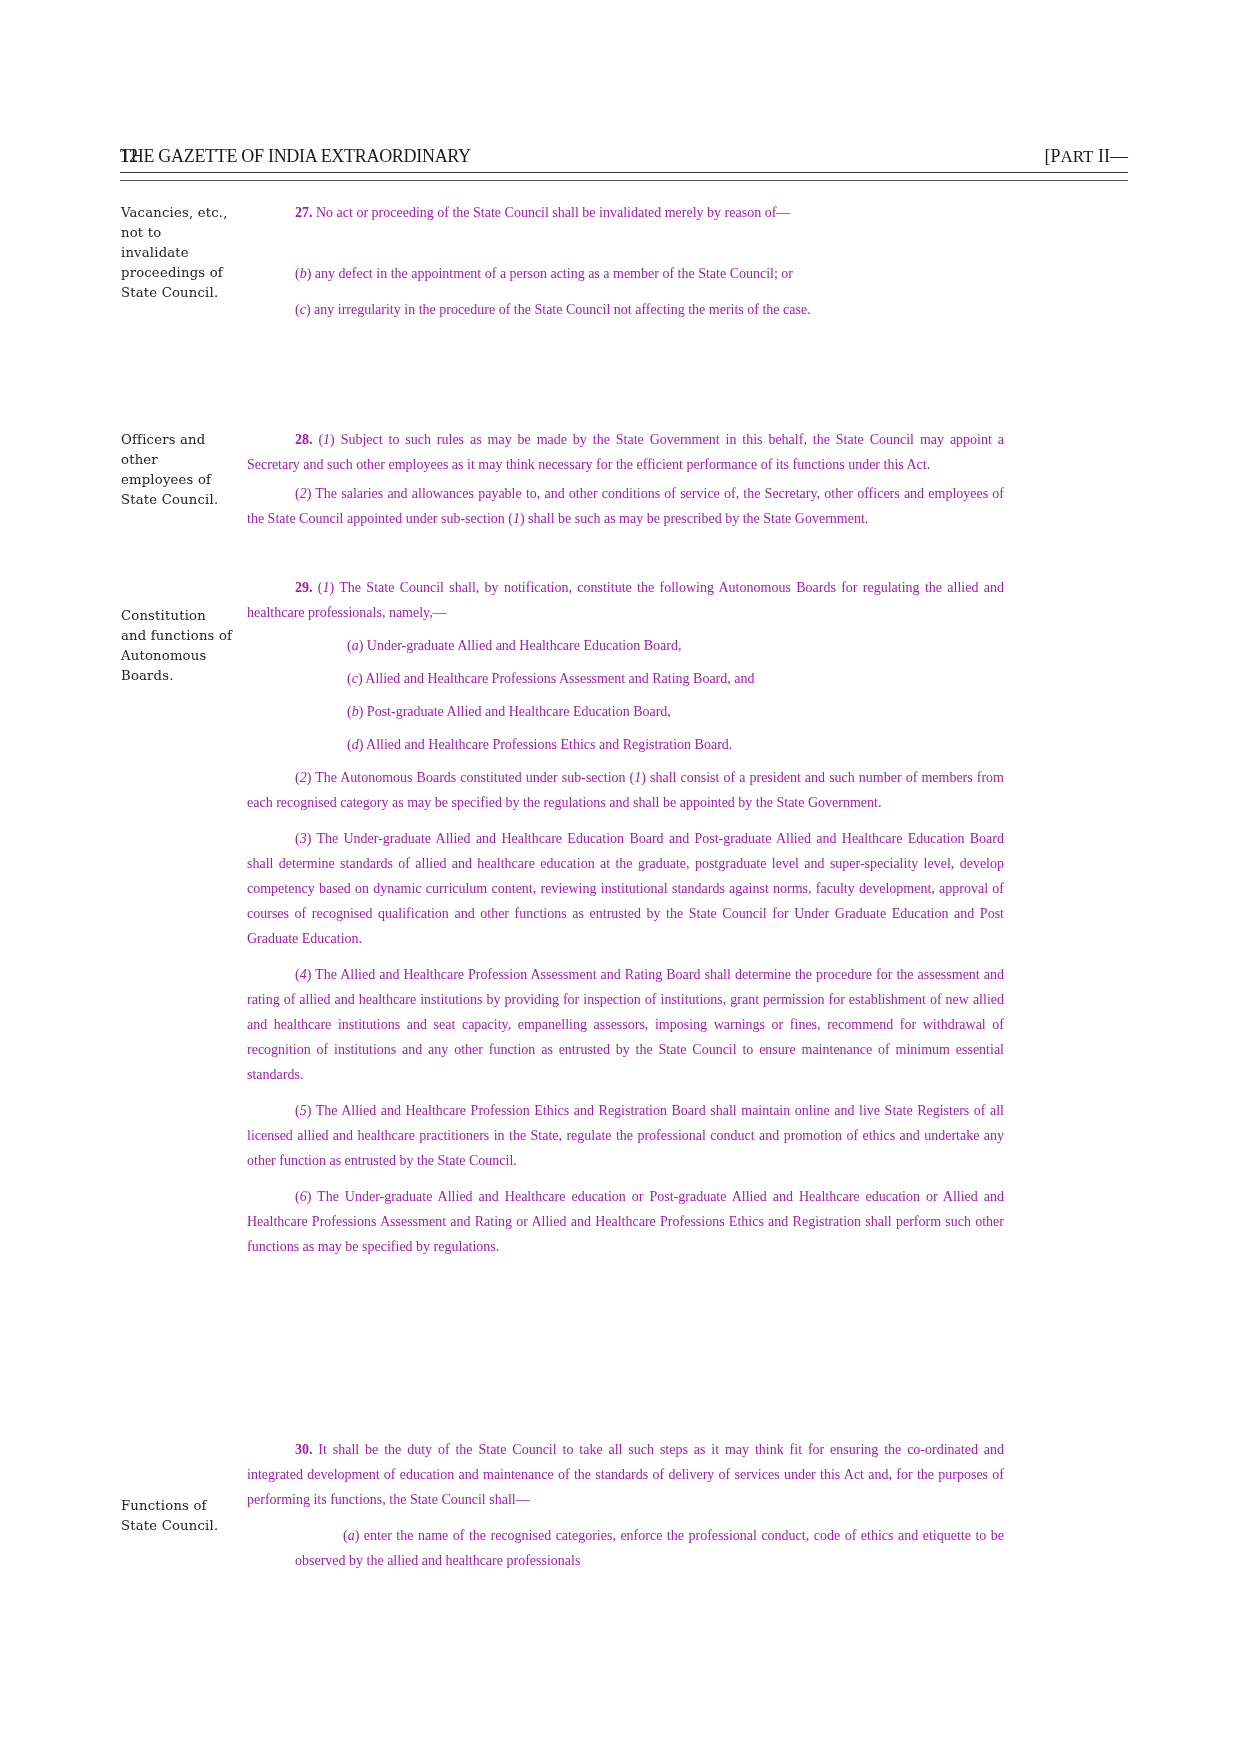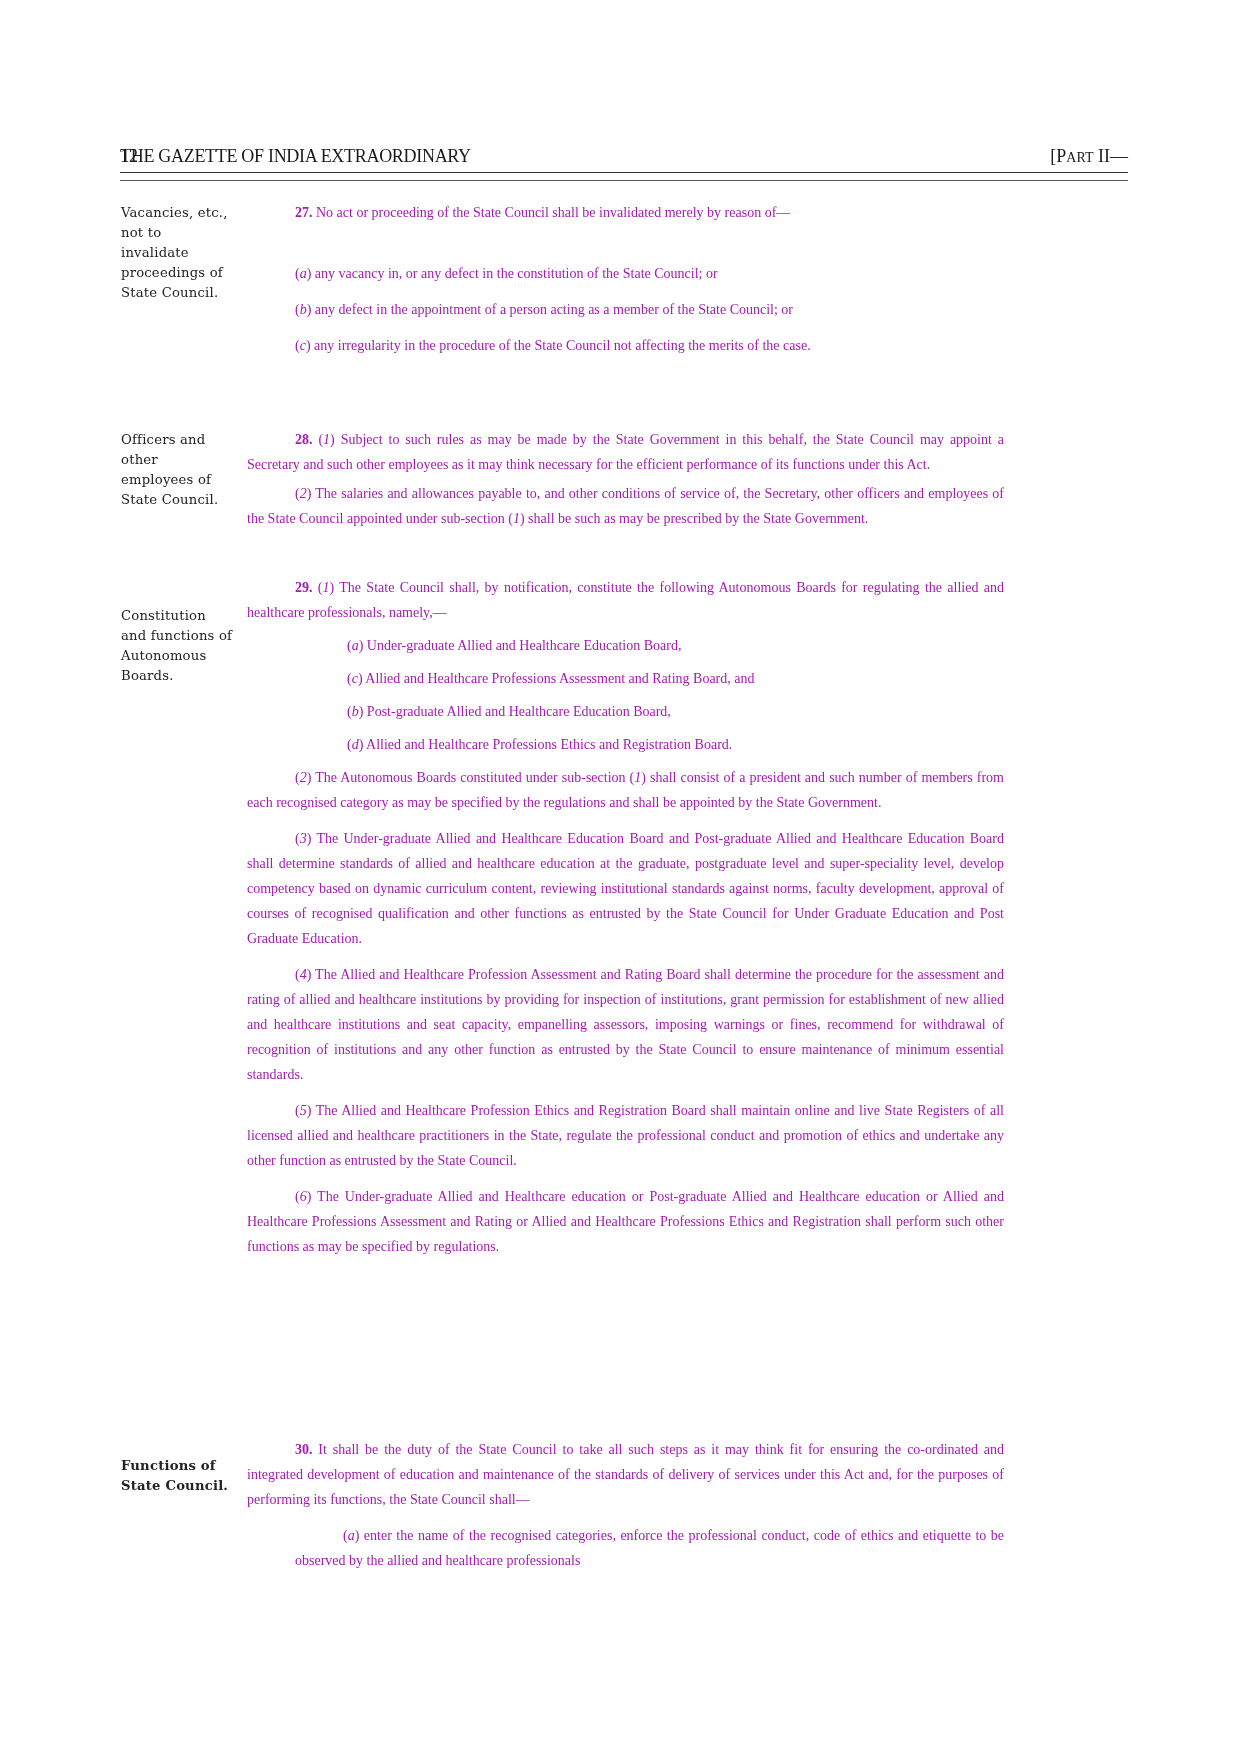--- a/index.html
+++ b/index.html
@@ -2,21 +2,21 @@
 <html><head>
 <meta charset="utf-8">
 <style>
   html, body { margin: 0; padding: 0; background: #ffffff; }
   body { width: 1240px; height: 1755px; position: relative; overflow: hidden; color: #1a1a1a;
          font-family: "Liberation Serif", "DejaVu Serif", serif; }
   .header { position: absolute; left: 120px; top: 146px; width: 1008px; height: 24px; font-size: 18px; }
   .header .pnum { position: absolute; left: 0; top: 0; }
   .header .title { position: absolute; left: 0; right: 0; top: 0; letter-spacing: -0.3px; }
   .header .part { position: absolute; right: 0; top: 0; }
-  .header .part .sc { font-size: 14px; margin-top: 28px; }
+  .header .part .sc { font-size: 17px; margin-top: 28px; }
   .rule1 { position: absolute; left: 120px; top: 172px; width: 1008px; height: 0; border-top: 1.5px solid #333; }
   .rule2 { position: absolute; left: 120px; top: 180px; width: 1008px; height: 0; border-top: 1.5px solid #555; }
 
   .margin-note { position: absolute; left: 121px; width: 112px; font-size: 14px; line-height: 20px;
                  font-family: "DejaVu Serif", serif; font-size: 13.2px; color: #222; letter-spacing: 0.2px; }
 
   .body-text { position: absolute; left: 247px; width: 757px; font-size: 14px; line-height: 25px; color: #a21caf; }
   .para { margin: 0; text-align: justify; }
   .indent { text-indent: 48px; }
   .clause { padding-left: 100px; text-indent: 0; margin: 0; }
@@ -31,29 +31,28 @@
   <span class="pnum">12</span>
   <span class="title">THE GAZETTE OF INDIA EXTRAORDINARY</span>
   <span class="part"><span>[</span><span>P</span><span class="sc">ART</span><span> II—</span></span>
 </div>
 <div class="rule1"></div>
 <div class="rule2"></div>
 
 <div class="margin-note" style="top:203px;">Vacancies, etc., not to invalidate proceedings of State Council.</div>
 <div class="margin-note" style="top:430px;">Officers and other employees of State Council.</div>
 <div class="margin-note" style="top:606px;">Constitution and functions of Autonomous Boards.</div>
-<div class="margin-note" style="top:1456px;font-weight:bold;">Functions of State Council.</div>
+<div class="margin-note" style="top:1496px;">Functions of State Council.</div>
 
 <div class="body-text" style="top:200px;">
   <p class="para indent" style="margin-bottom:14px;"><b class="num">27.</b><span> No act or proceeding of the State Council shall be invalidated merely by reason of—</span></p>
   <p class="para clause-hang" style="margin-bottom:11px;padding-left:52px;text-indent:48px;margin-left:-52px;"></p>
 </div>
 
 <div class="body-text" style="top:261px;">
-  <p class="para indent" style="margin-bottom:11px;">(<i>a</i>)<span> any vacancy in, or any defect in the constitution of the State Council; or</span></p>
   <p class="para indent" style="margin-bottom:11px;">(<i>b</i>)<span> any defect in the appointment of a person acting as a member of the State Council; or</span></p>
   <p class="para indent">(<i>c</i>)<span> any irregularity in the procedure of the State Council not affecting the merits of the case.</span></p>
 </div>
 
 <div class="body-text" style="top:427px;">
   <p class="para indent" style="margin-bottom:4px;"><b class="num">28.</b> (<i>1</i>)<span> Subject to such rules as may be made by the State Government in this behalf, the State Council may appoint a Secretary and such other employees as it may think necessary for the efficient performance of its functions under this Act.</span></p>
   <p class="para indent">(<i>2</i>)<span> The salaries and allowances payable to, and other conditions of service of, the Secretary, other officers and employees of the State Council appointed under sub-section (</span><i>1</i><span>) shall be such as may be prescribed by the State Government.</span></p>
 </div>
 
 <div class="body-text" style="top:575px;">

